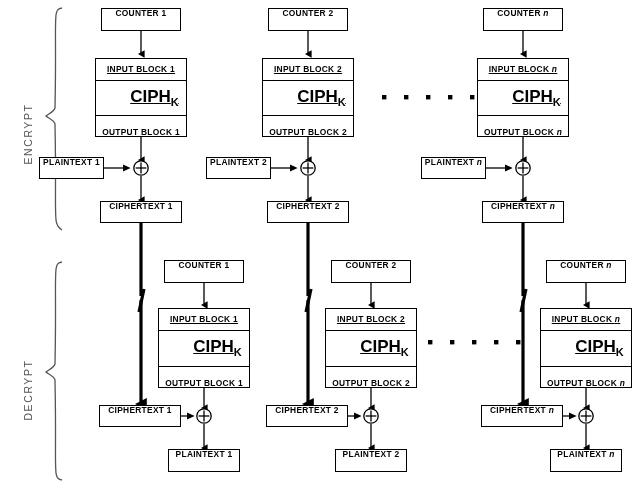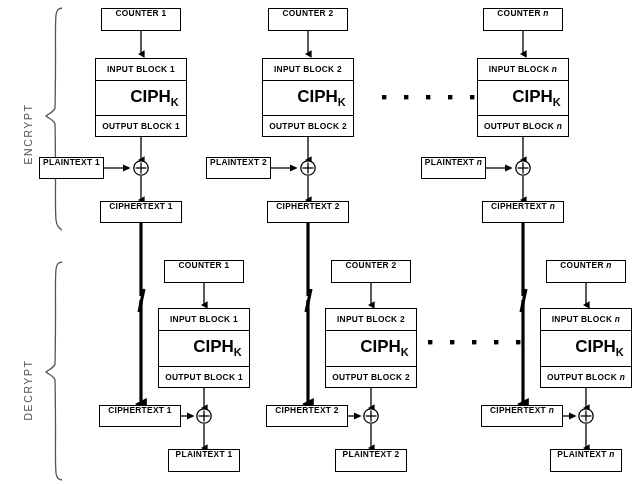--- a/index.html
+++ b/index.html
@@ -4,24 +4,24 @@
 <style>
   html,body{margin:0;padding:0;background:#ffffff;}
   body{width:638px;height:485px;overflow:hidden;
        font-family:"Liberation Sans","DejaVu Sans",sans-serif;color:#000;}
   #stage{position:relative;width:638px;height:485px;}
   #stage svg{position:absolute;left:0;top:0;}
   .bx{position:absolute;border:1.4px solid #000;background:#fff;box-sizing:border-box;
       display:flex;justify-content:center;text-align:center;}
   .bx span{font-size:8.4px;font-weight:bold;letter-spacing:.3px;line-height:1;white-space:nowrap;}
   .bx span i{font-style:italic;}
-  .ciphbox{position:absolute;border:1.4px solid #000;background:#fff;box-sizing:border-box;}
+  .ciphbox{position:absolute;border:1.4px solid #000;background:#fff;box-sizing:border-box;text-decoration:underline;}
   .ciphrow{box-sizing:border-box;display:flex;align-items:center;justify-content:center;text-align:center;}
   .ciphrow.top{border-bottom:1.4px solid #000;}
-  .ciphrow.bot{border-top:1.4px solid #000;}
+  .ciphrow.bot{border-top:1.4px solid #000;align-items:flex-end;}
   .ciphrow span{font-size:8.4px;font-weight:bold;letter-spacing:.3px;line-height:1;white-space:nowrap;}
   .ciphrow span i{font-style:italic;}
   .ciphmid span{font-size:17px;font-weight:bold;letter-spacing:0;line-height:1;margin-left:27px;}
   .ciphmid sub{font-size:11px;font-weight:bold;}
   .brlabel{position:absolute;font-size:10.5px;font-weight:normal;letter-spacing:1.6px;
            color:#555;white-space:nowrap;transform-origin:left top;}
 </style>
 </head>
 <body>
 

